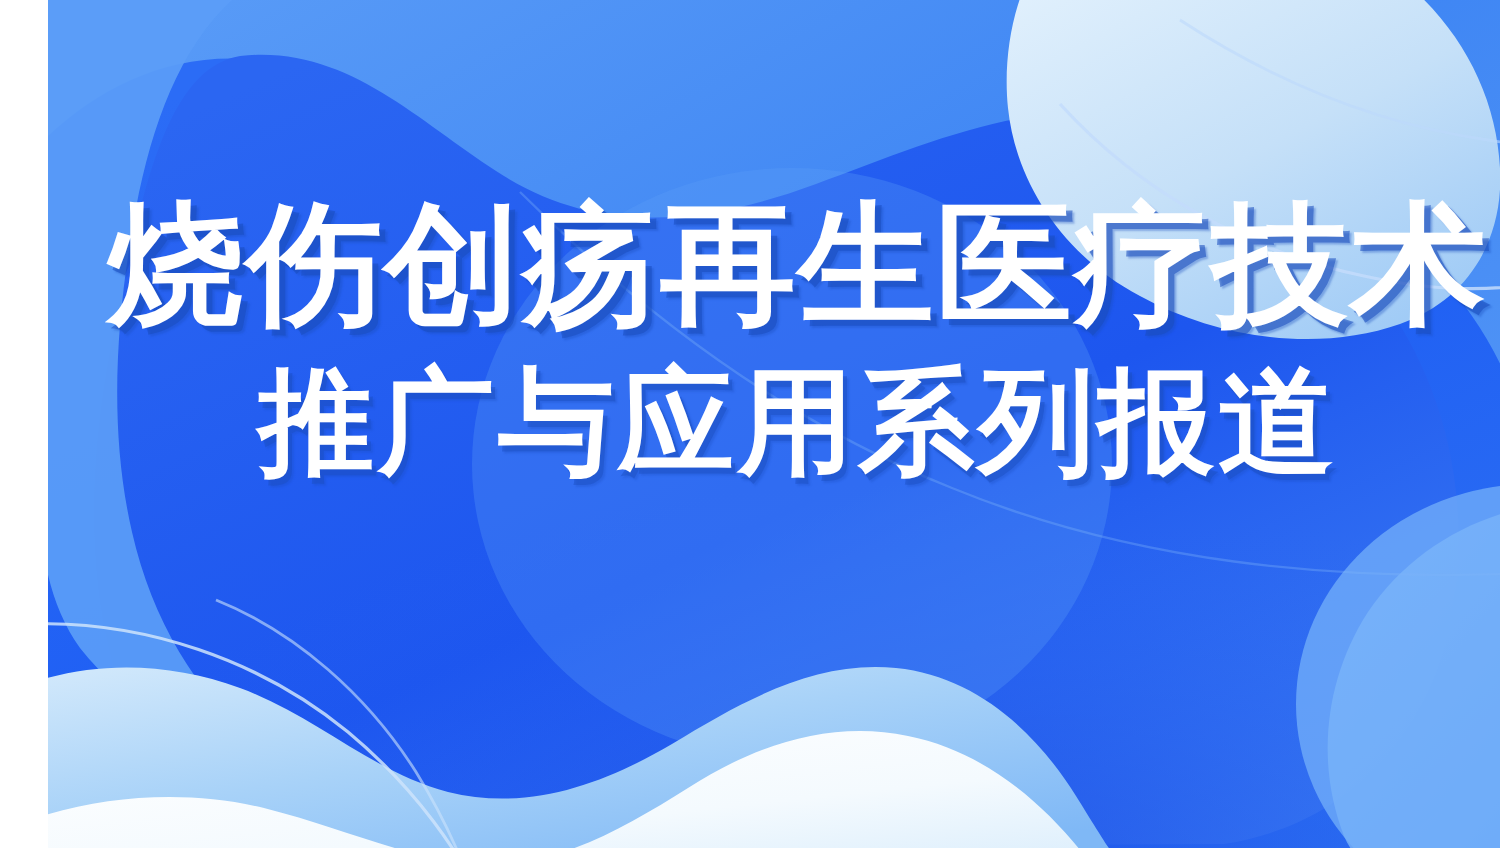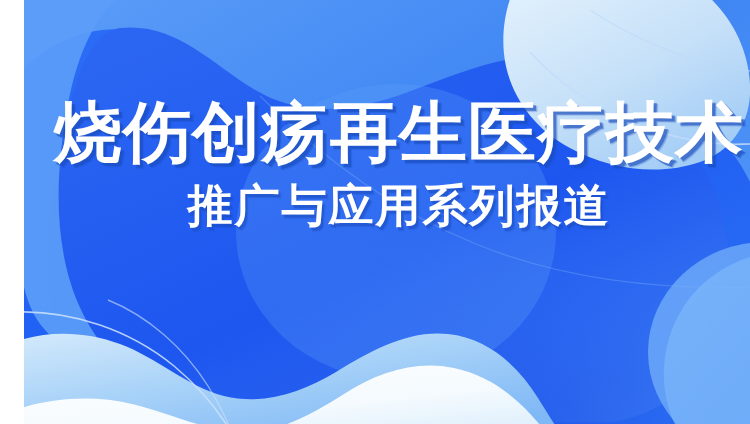--- a/index.html
+++ b/index.html
@@ -53,21 +53,21 @@
     letter-spacing: 1px;
     white-space: nowrap;
     text-shadow:
        3px 3px 0 rgba(26, 77, 190, 0.55),
        4px 4px 1px rgba(26, 77, 190, 0.35);
     transform: scaleX(1.03);
   }
 
   .sub-title {
     margin-top: 18px;
-    font-size: 45px;
+    font-size: 58px;
     line-height: 1.0;
     font-weight: bold;
     color: #ffffff;
     letter-spacing: 2px;
     white-space: nowrap;
     text-shadow:
        2px 3px 0 rgba(26, 77, 190, 0.45),
        3px 4px 1px rgba(26, 77, 190, 0.28);
   }
 

